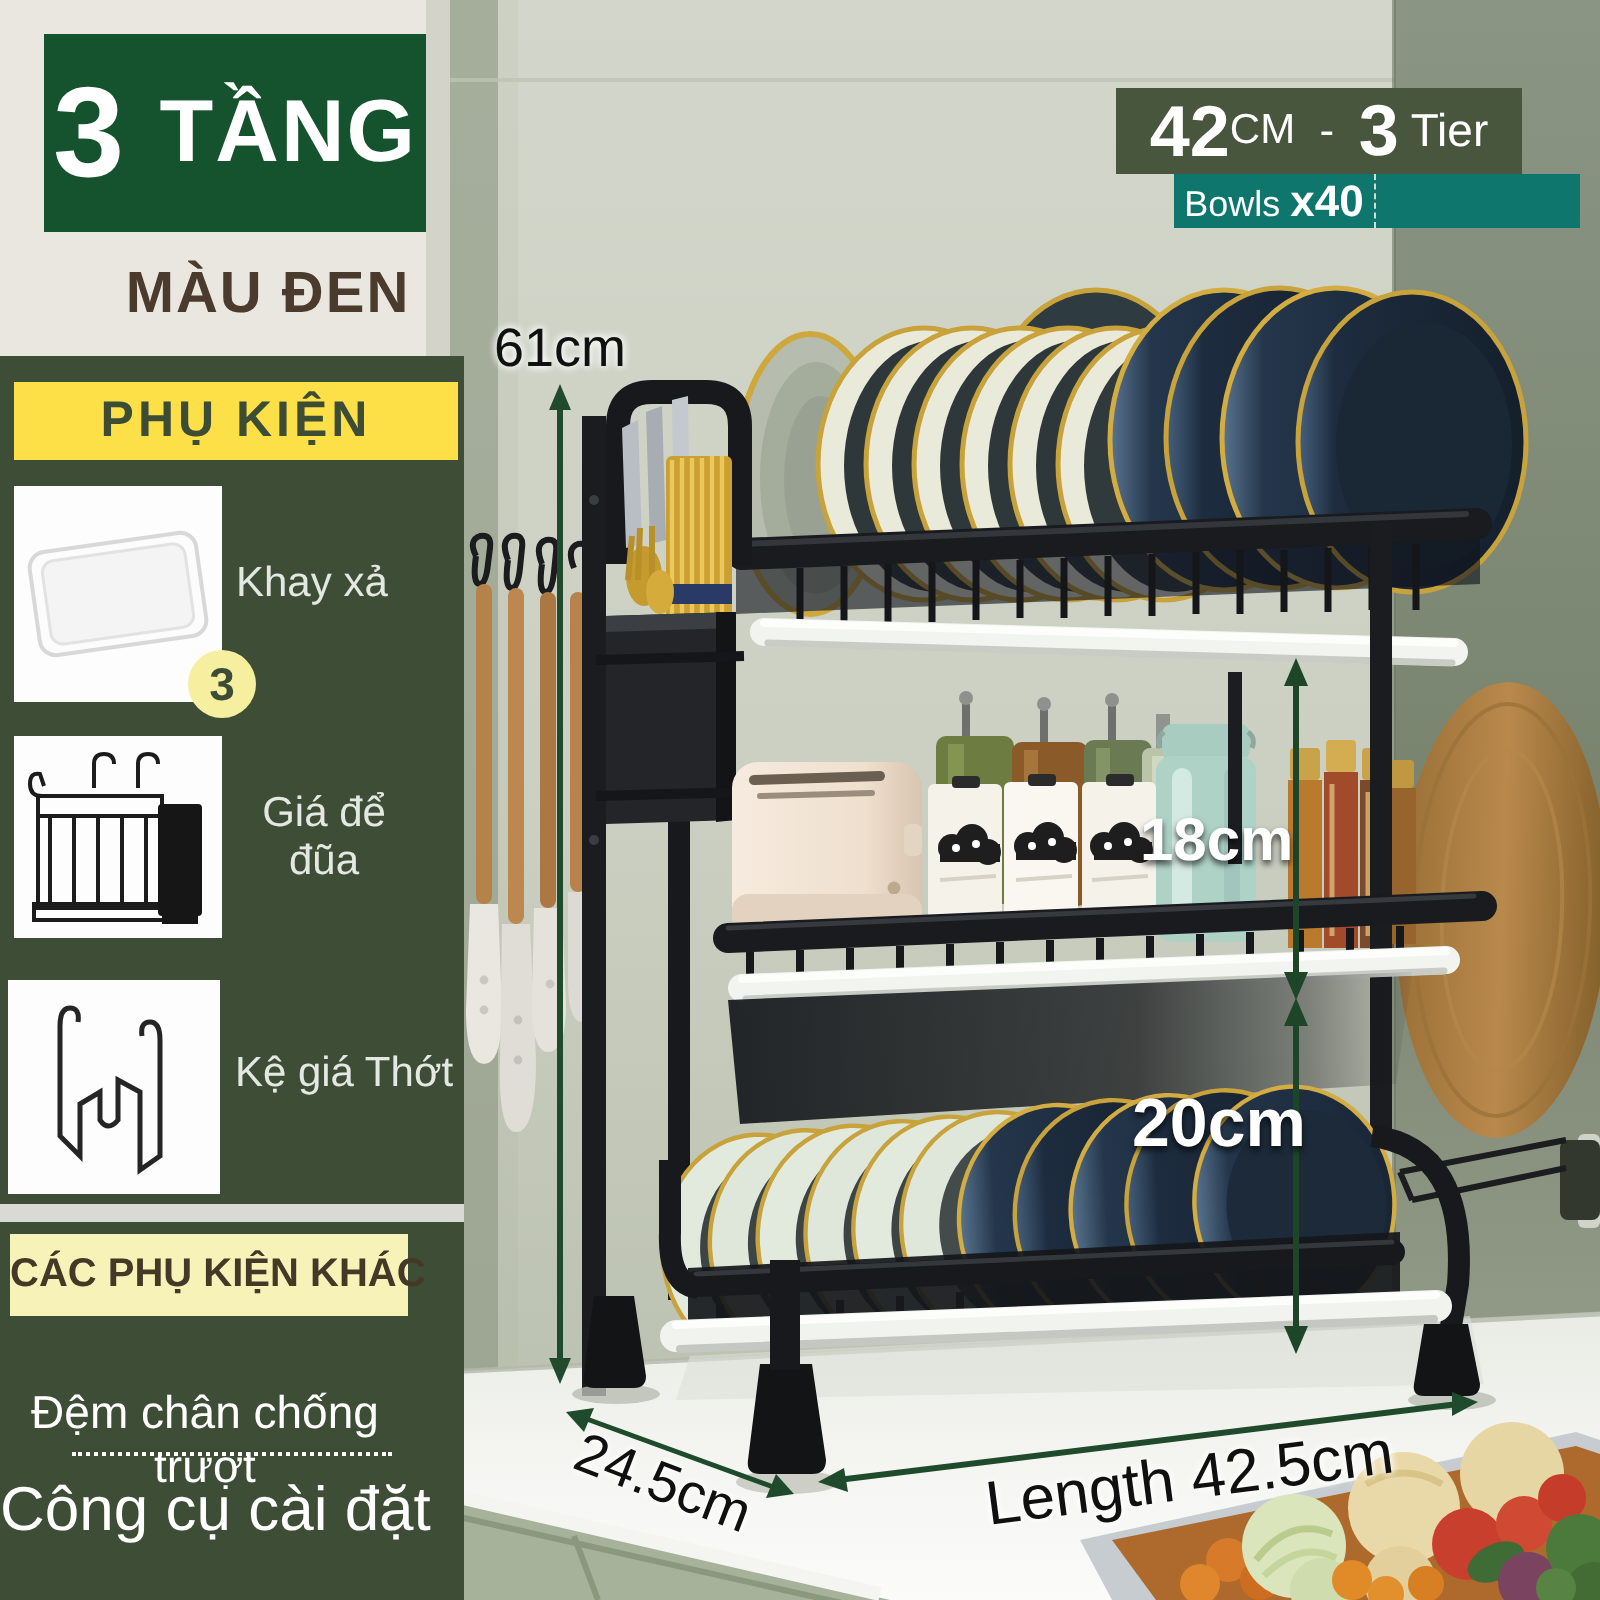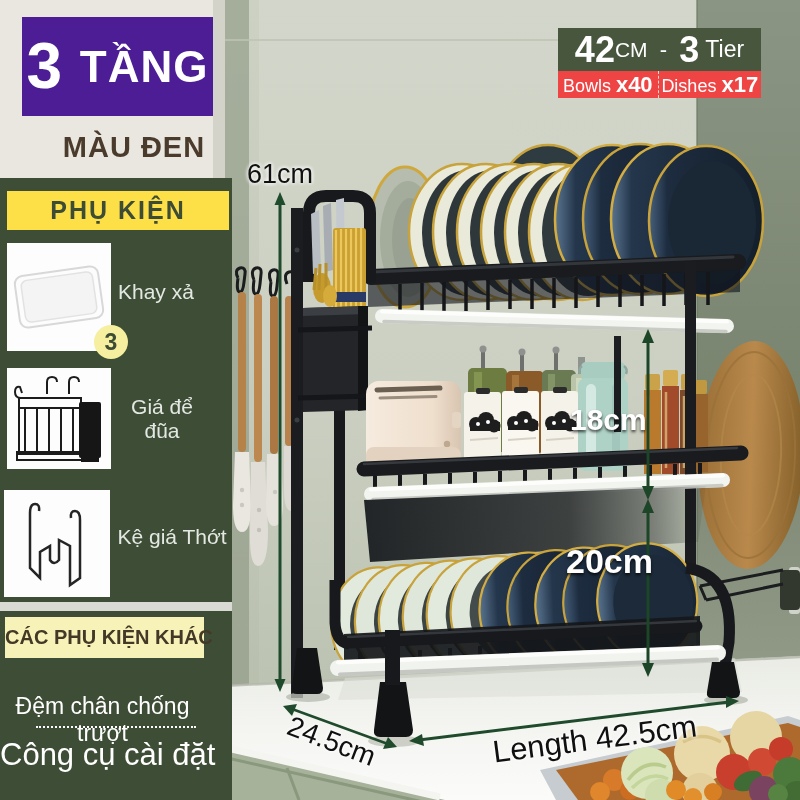--- a/index.html
+++ b/index.html
@@ -388,21 +388,21 @@
 <line x1="419" y1="740" x2="729" y2="702" stroke="#1f4b2c" stroke-width="3"></line>
 <polygon points="409,741 422,734 424,746" fill="#1f4b2c"></polygon>
 <polygon points="739,701 726,696 726,708" fill="#1f4b2c"></polygon>
 <text x="492" y="750" font-size="31" fill="#101010" transform="rotate(-7.4 590 738)" style="text-shadow:0 0 4px #fff,0 0 4px #fff">Length 42.5cm</text>
 </g>
 </svg>
 
 <div class="abs" style="left:0;top:0;width:225px;height:178px;background:#e9e7df;"></div>
 <div class="abs" style="left:213px;top:0;width:12px;height:178px;background:#d4d3ca;"></div>
 
-<div class="abs" style="left:22px;top:17px;width:191px;height:99px;background:#4c1d95;color:#fff;text-align:center;">
+<div class="abs" style="left:22px;top:17px;width:191px;height:99px;background:#14532d;color:#fff;text-align:center;">
   <span style="font-size:64px;font-weight:bold;line-height:99px;vertical-align:middle;">3</span>
   <span style="font-size:44px;font-weight:bold;vertical-align:middle;letter-spacing:1px;">&nbsp;TẦNG</span>
 </div>
 
 <div class="abs" style="left:0;top:131px;width:268px;text-align:center;font-size:29px;font-weight:bold;color:#4a3b2d;letter-spacing:1px;">MÀU ĐEN</div>
 
 <div class="abs" style="left:0;top:178px;width:232px;height:622px;background:#3e4d35;"></div>
 
 <div class="abs" style="left:7px;top:191px;width:222px;height:39px;background:#fde047;text-align:center;">
   <span style="font-size:25px;font-weight:bold;color:#3d4c34;line-height:39px;letter-spacing:2px;">PHỤ KIỆN</span>
@@ -458,21 +458,20 @@
 <div class="abs" style="left:5px;top:617px;width:199px;height:41px;background:#f7f3b8;text-align:center;">
   <span style="font-size:20px;font-weight:bold;color:#443827;line-height:41px;white-space:nowrap;">CÁC PHỤ KIỆN KHÁC</span>
 </div>
 
 <div class="abs" style="left:0;top:693px;width:205px;text-align:center;font-size:23px;color:#fff;">Đệm chân chống trượt</div>
 
 <div class="abs" style="left:36px;top:726px;width:160px;border-top:2px dotted #fff;"></div>
 
 <div class="abs" style="left:0;top:737px;width:260px;text-align:left;font-size:31px;color:#fff;">Công cụ cài đặt</div>
 
-<div class="abs" style="left:558px;top:28px;width:203px;height:86px;">
+<div class="abs" style="left:558px;top:44px;width:203px;height:86px;">
   <div style="width:203px;height:43px;background:#47563d;color:#fff;text-align:center;">
     <span style="font-size:36px;font-weight:bold;vertical-align:middle;line-height:43px;">42</span><span style="font-size:21px;vertical-align:middle;">CM</span><span style="font-size:22px;vertical-align:middle;">&nbsp; - &nbsp;</span><span style="font-size:36px;font-weight:bold;vertical-align:middle;">3</span><span style="font-size:23px;vertical-align:middle;"> Tier</span>
   </div>
-  <div style="width:203px;height:27px;background:#ef4444;color:#fff;display:flex;">
+  <div style="width:203px;height:27px;background:#0f766e;color:#fff;display:flex;margin-left:29px;">
     <div style="width:100px;text-align:center;border-right:1px dashed #d6dccf;"><span style="font-size:18px;line-height:27px;">Bowls </span><span style="font-size:22px;font-weight:bold;line-height:27px;">x40</span></div>
-    <div style="width:103px;text-align:center;"><span style="font-size:18px;line-height:27px;">Dishes </span><span style="font-size:22px;font-weight:bold;line-height:27px;">x17</span></div>
   </div>
 </div>
 
 </body></html>

